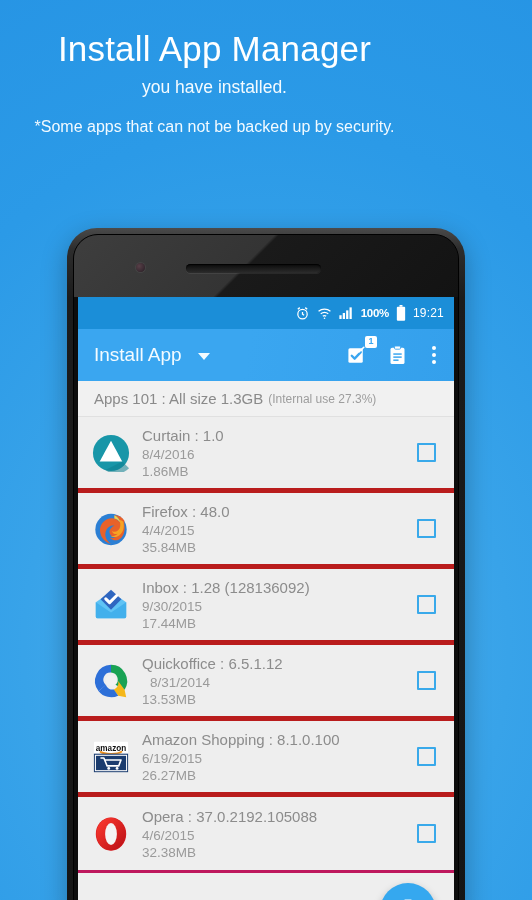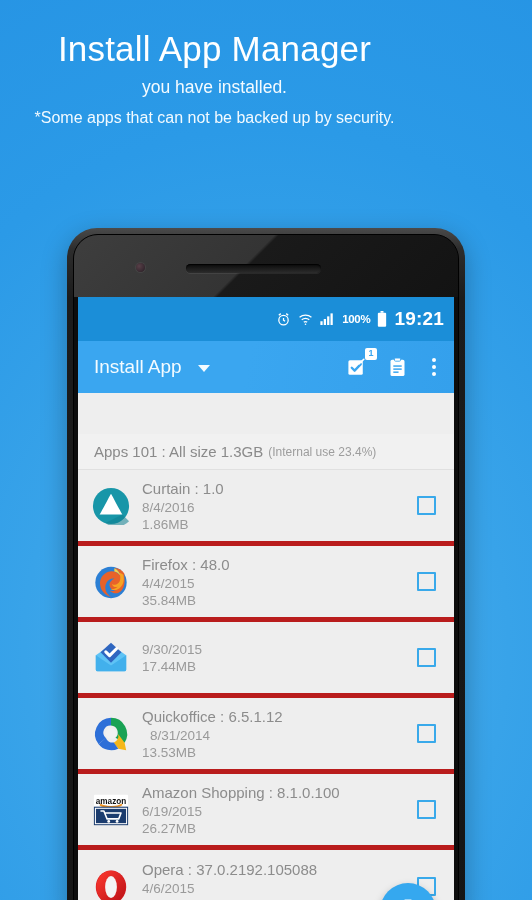--- a/index.html
+++ b/index.html
@@ -22,21 +22,21 @@
   .promo-title {
     font-size: 35px; font-weight: 400; letter-spacing: 0.2px;
     line-height: 46px; color: #ffffff;
   }
   .promo-sub {
     font-size: 17.5px; font-weight: 400; line-height: 31px;
     margin-top: 14px; color: #f4fbff;
   }
   .promo-note {
     font-size: 16px; font-weight: 400; line-height: 28px;
-    margin-top: 1px; color: #f2faff;
+    margin-top: 10px; color: #f2faff;
   }
 
   
   .device {
     position: absolute; left: 67px; top: 228px;
     width: 398px; height: 700px;
     border-radius: 30px 30px 24px 24px;
     background: linear-gradient(180deg,#4a4a4a 0%, #2d2d2d 3%, #1c1c1c 10%, #151515 100%);
     box-shadow: 0 8px 26px rgba(0,0,0,0.28);
     padding: 6px;
@@ -68,27 +68,27 @@
 
   
   .screen {
     position: absolute; left: 4px; top: 62px;
     width: calc(100% - 8px); height: calc(100% - 62px);
     background: #eeeeee; overflow: hidden;
   }
 
   
   .statusbar {
-    height: 44px; background: #1b8ed8; color: #ffffff;
+    height: 32px; background: #1b8ed8; color: #ffffff;
     display: flex; align-items: center; justify-content: flex-end;
     padding-right: 10px; gap: 7px;
     font-size: 14.5px;
   }
   .sb-battpct { font-size: 11.5px; font-weight: 700; letter-spacing: -0.3px; }
-  .sb-clock { font-size: 19px; font-weight: 700; letter-spacing: 0.2px; }
+  .sb-clock { font-size: 12px; font-weight: 400; letter-spacing: 0.2px; }
   .sb-ico { display: inline-flex; align-items: center; }
 
   
   .appbar {
     height: 52px;
     background: linear-gradient(100deg,#3aa6f0 0%, #3aa6f0 45%, #34a0ec 100%);
     display: flex; align-items: center; padding: 0 12px 0 16px;
     color: #fff;
   }
   .appbar-title {
@@ -111,21 +111,20 @@
   }
   .kebab { display: flex; flex-direction: column; gap: 3px; padding: 2px 6px; cursor: pointer; }
   .kebab i { width: 4px; height: 4px; border-radius: 50%; background: #fff; display: block; }
 
   
   .summary {
     height: 36px; background: #f1f1f1;
     display: flex; align-items: center; padding-left: 16px;
     border-bottom: 1px solid #e0e0e0;
     white-space: nowrap;
-    margin-top: 41px;
   }
   .summary-main { font-size: 15px; color: #8a8a8a; }
   .summary-sub { font-size: 12px; color: #9d9d9d; margin-left: 5px; }
 
   
   .list { background: #eeeeee; }
   .row {
     position: relative; display: flex; align-items: center;
     height: 76px; padding: 0 18px 0 14px;
     border-bottom: 5px solid #b91c1c;
@@ -242,21 +241,21 @@
           <span class="kebab">
             <i></i>
             <i></i>
             <i></i>
           </span>
         </div>
       </div>
 
       <div class="summary">
         <span class="summary-main">Apps 101 : All size 1.3GB</span>
-        <span class="summary-sub">(Internal use 23.4%)</span>
+        <span class="summary-sub">(Internal use 27.3%)</span>
       </div>
 
       <div class="list">
 
         <div class="row">
           <span class="row-icon">
             <svg class="ic" viewBox="0 0 40 40">
               <circle cx="20" cy="20" r="19" fill="#1896a8"></circle>
               <path d="M20 7 C24 14 30 26 32 29 L8 29 C10 26 16 14 20 7Z" fill="#ffffff"></path>
               <path d="M32 29 L39 36 A19 19 0 0 1 14 38 Z" fill="#0f7f90" opacity=".55"></path>
@@ -290,20 +289,21 @@
         <div class="row">
           <span class="row-icon">
             <svg class="ic" viewBox="0 0 40 40">
               <path d="M4 17 20 6l16 11v15a2 2 0 0 1-2 2H6a2 2 0 0 1-2-2Z" fill="#5fc3f5"></path>
               <path d="M4 17 20 28 36 17v15a2 2 0 0 1-2 2H6a2 2 0 0 1-2-2Z" fill="#42b0ec"></path>
               <path d="M9 14 20 4l11 10-11 11Z" fill="#2f66c0"></path>
               <path d="M14.5 13.5l4 4 7.5-7.5" stroke="#fff" stroke-width="3.2" fill="none" stroke-linecap="round" stroke-linejoin="round"></path>
             </svg>
           </span>
           <span class="row-text" style="display: block;">
+            <span class="row-title" style="display: block;">Inbox : 1.28 (128136092)</span>
             <span class="row-date" style="display: block;">9/30/2015</span>
             <span class="row-size" style="display: block;">17.44MB</span>
           </span>
           <span class="row-check"></span>
         </div>
 
         <div class="row">
           <span class="row-icon">
             <svg class="ic" viewBox="0 0 40 40">
               <path d="M20 3a17 17 0 0 0-13 27.7l7.5-6.6A7.5 7.5 0 0 1 20 11Z" fill="#2d6fd8"></path>

